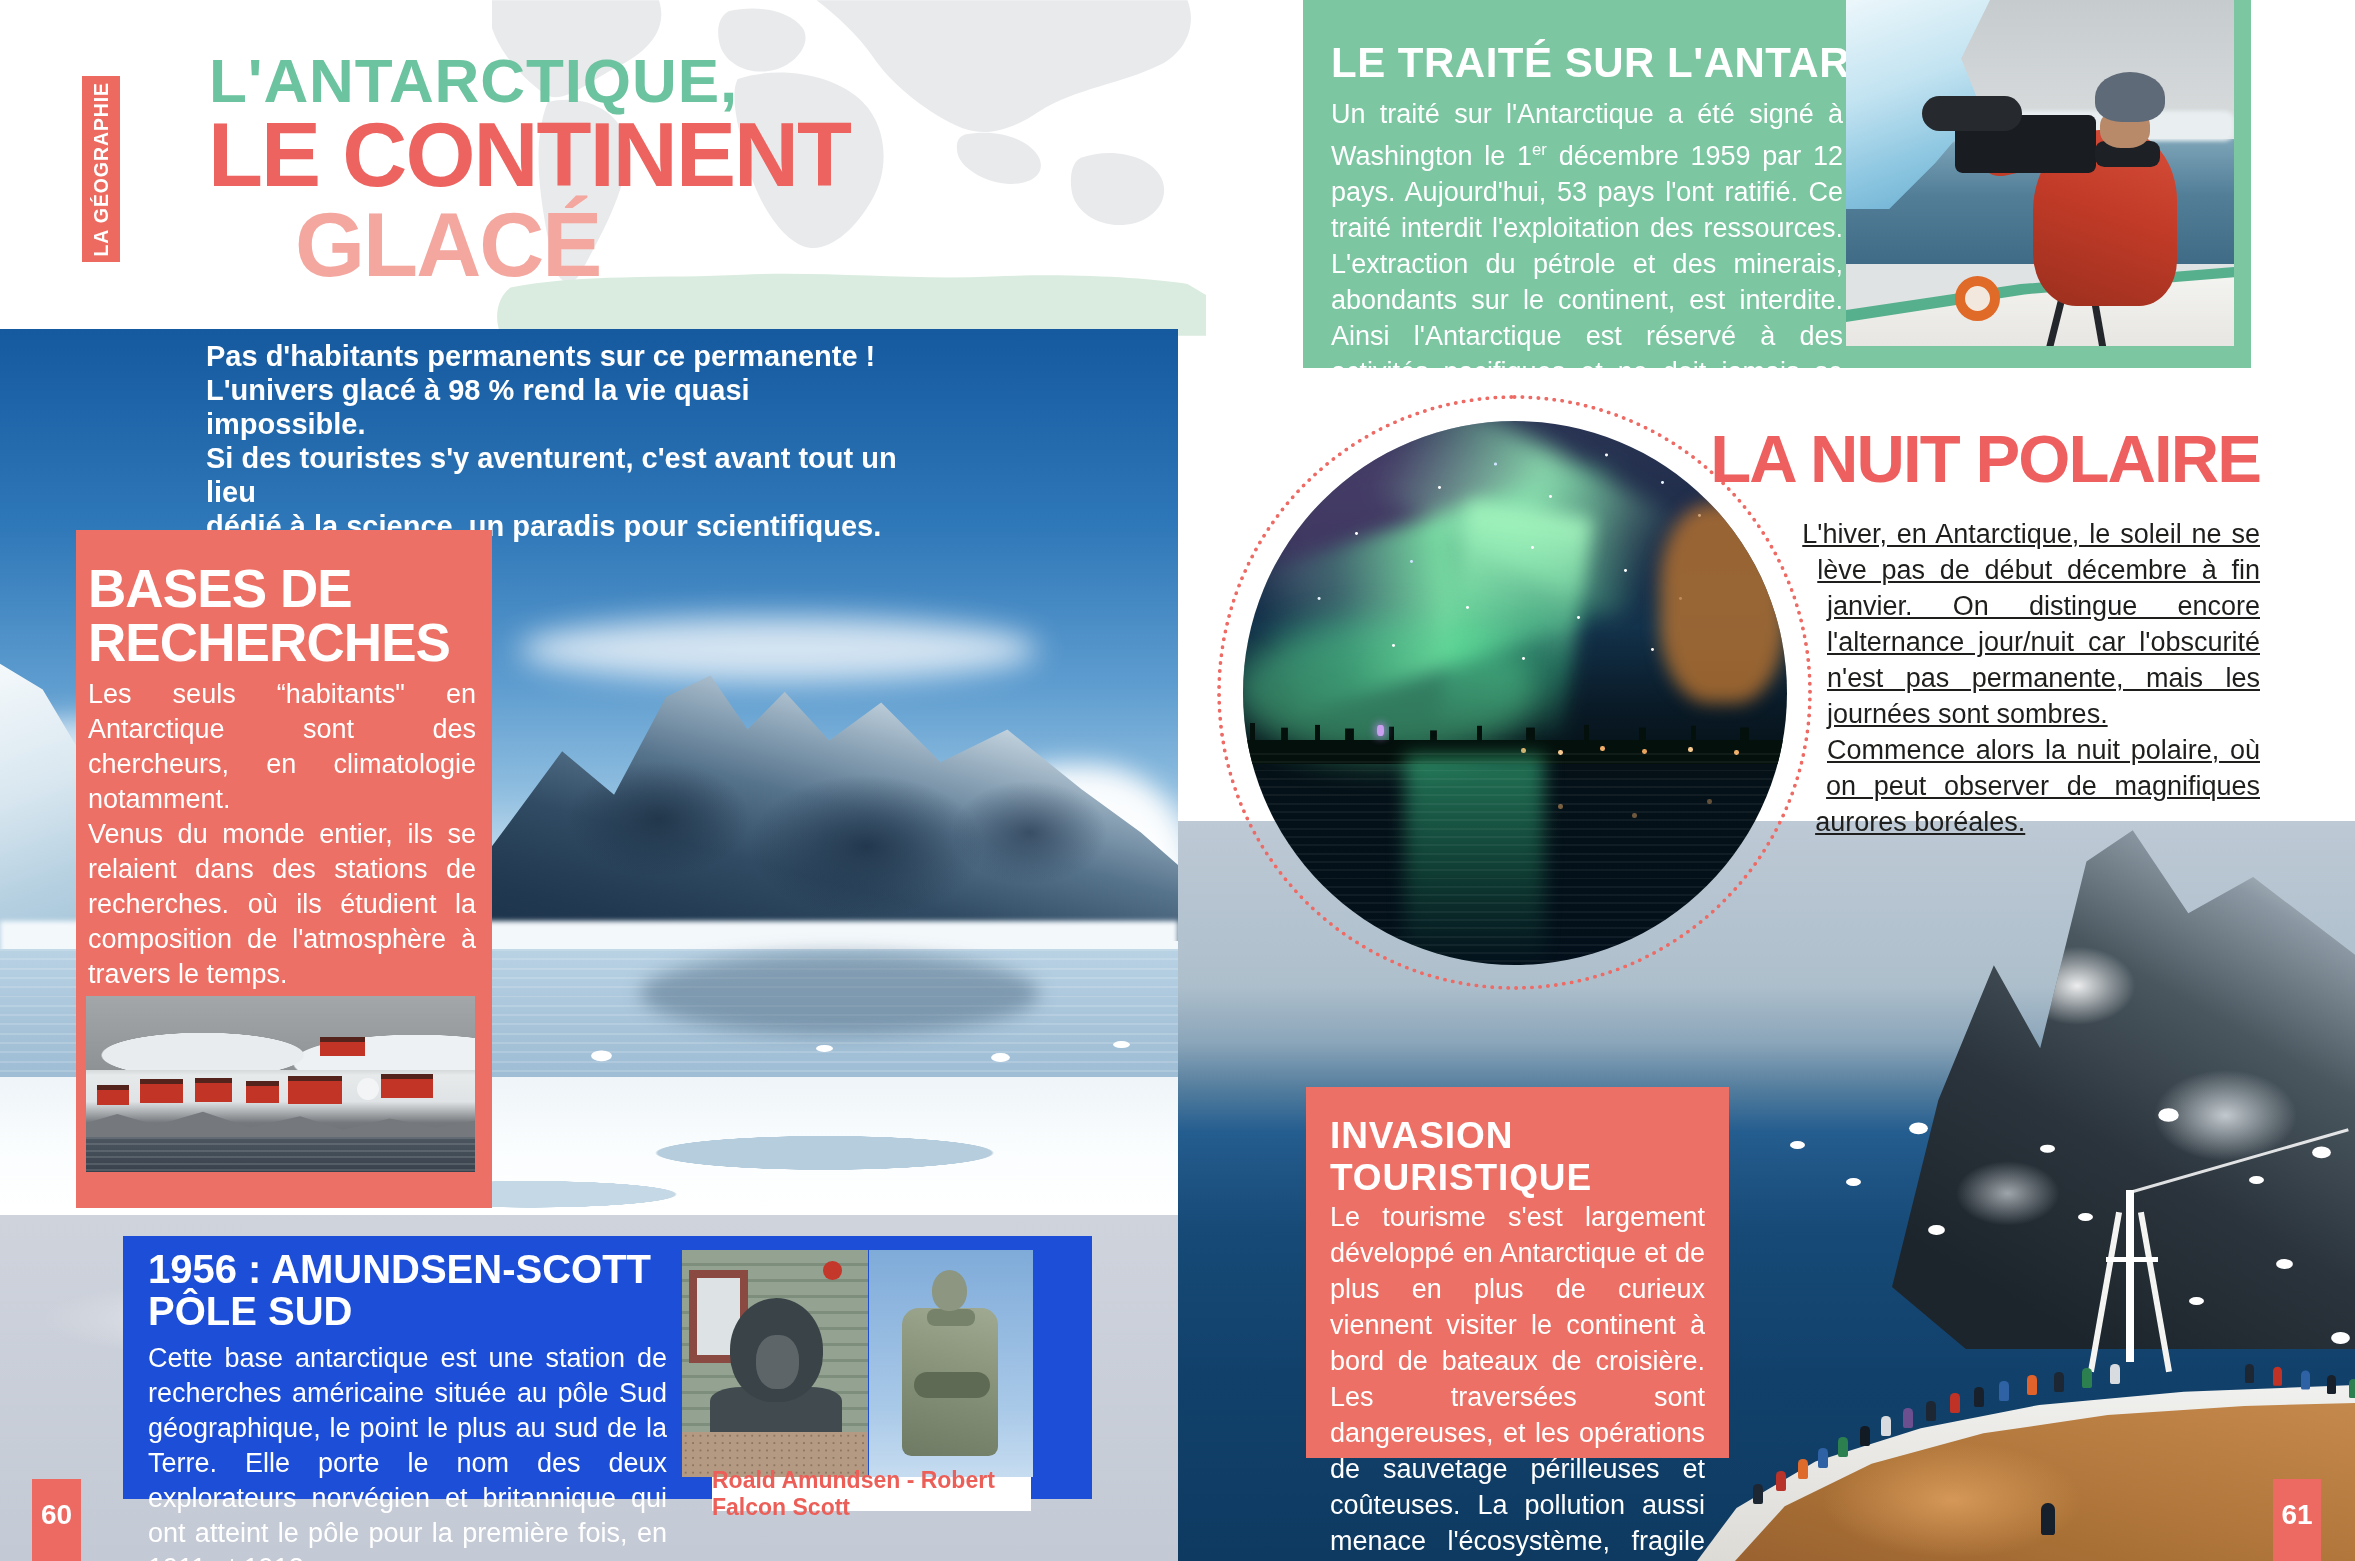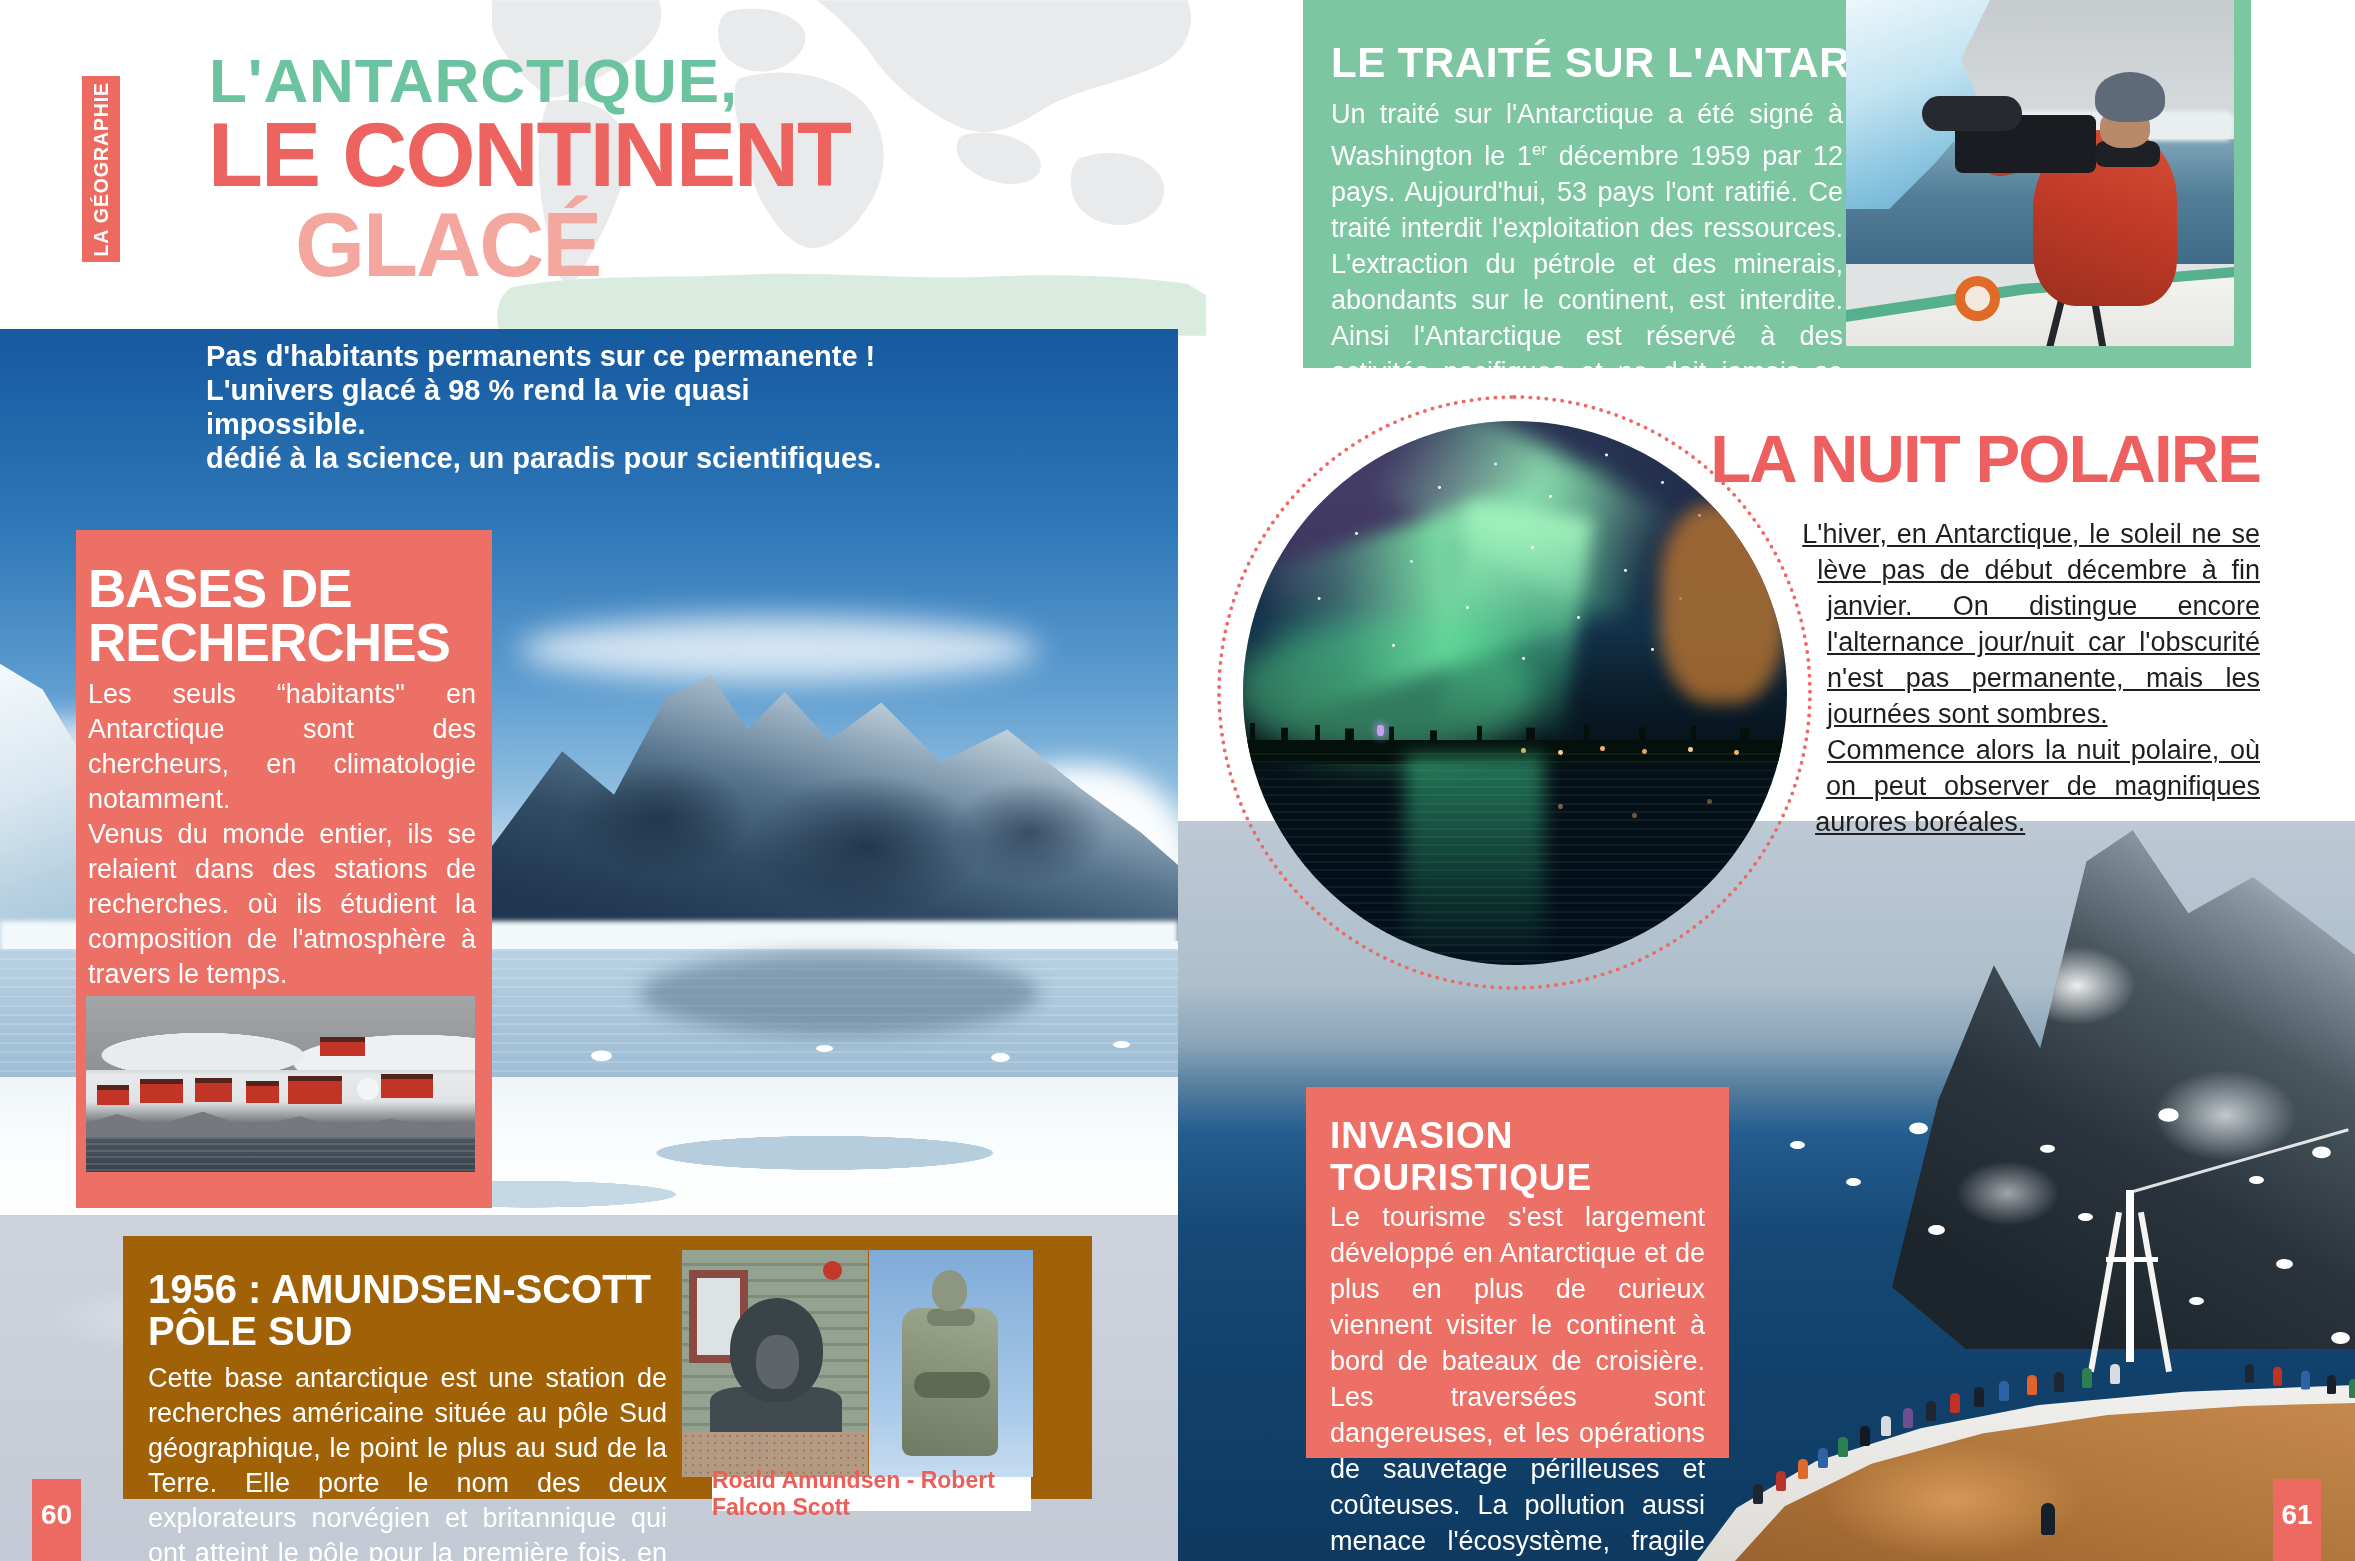--- a/index.html
+++ b/index.html
@@ -73,21 +73,21 @@
   .station-water { left:0; top:141px; width:389px; height:35px;
       background: repeating-linear-gradient(180deg, rgba(255,255,255,.12) 0 1.9px, transparent 1.9px 6.5px), linear-gradient(180deg,#4c5660,#39424c); }
 
   
   .gray-bottom { left:0; top:1215px; width:1178px; height:346px;
       background: radial-gradient(278px 56px at 20% 30%, rgba(255,255,255,.5), transparent 70%),
                   radial-gradient(260px 46px at 70% 70%, rgba(255,255,255,.4), transparent 70%),
                   linear-gradient(180deg,#ced3dc 0%,#c4cad5 100%); }
 
   
-  .amundsen-box { left:123px; top:1236px; width:969px; height:263px; background:#a16207; padding:32px 0 0 25px; }
+  .amundsen-box { left:123px; top:1236px; width:969px; height:263px; background:#1d4ed8; padding:12px 0 0 25px; }
   .amundsen-box h2 { color:#fff; font-size:40px; line-height:42px; font-weight:bold; letter-spacing:0; margin-bottom:9.3px; }
   .amundsen-box p { color:#fff; font-size:27px; line-height:35px; width:519px; text-align:justify; text-justify:inter-word; }
   .photo-amundsen { left:682px; top:1250px; width:186px; height:227px; overflow:hidden;
       background: repeating-linear-gradient(180deg,#93a291 0 13px,#7e8e7d 13px 16px); }
   .am-window { left:7.4px; top:20.4px; width:59px; height:93px; background:#dde2e5; border:8.3px solid #8a4a42; }
   .am-sign { left:141px; top:11px; width:18.6px; height:18.6px; background:#c4382c; border-radius:50%; }
   .am-hood { left:48px; top:48px; width:93px; height:104px; background:#3a4347; border-radius:50% 50% 46% 46%; }
   .am-face { left:74px; top:85px; width:43px; height:54px; background:#5d6569; border-radius:45%; }
   .am-shoulders { left:28px; top:137px; width:132px; height:58px; background:#414a4f; border-radius:24% 24% 6% 6%; }
   .am-pedestal { left:0; top:182px; width:186px; height:45px; background:#b49a82;
@@ -248,20 +248,21 @@
     <div class="abs shelf"></div>
     <div class="abs sea-left"></div>
     <div class="abs sea-reflect"></div>
     <div class="abs floes-left"></div>
     <div class="abs ice-fore"></div>
   </div>
 
   <div class="abs intro">
     <div>Pas d'habitants permanents sur ce permanente !</div>
     <div>L'univers glacé à 98 % rend la vie quasi impossible.</div>
+    <div>Si des touristes s'y aventurent, c'est avant tout un lieu</div>
     <div>dédié à la science, un paradis pour scientifiques.</div>
   </div>
 
   <div class="abs bases-box">
     <h2><span>BASES DE</span><br>
     <span>RECHERCHES</span></h2>
     <p>Les seuls “habitants" en Antarctique sont des chercheurs, en climatologie notamment.</p>
     <p>Venus du monde entier, ils se relaient dans des stations de recherches. où ils étudient la composition de l'atmosphère à travers le temps.</p>
     <p>Pour analyser les gaz de l'atmosphère emprisonnés dans la glace, ils prélèvent des “carottes" de glace.</p>
     <div class="abs station-photo">

